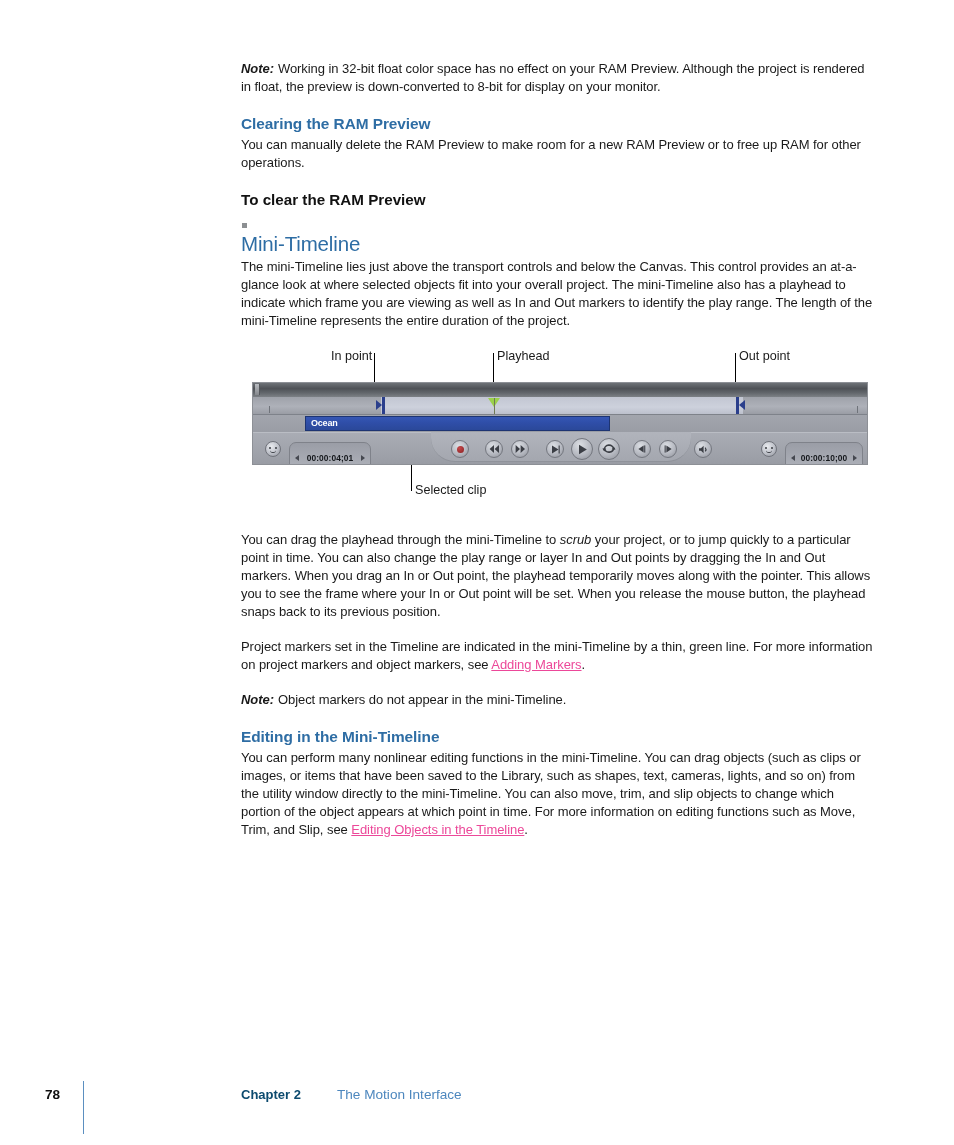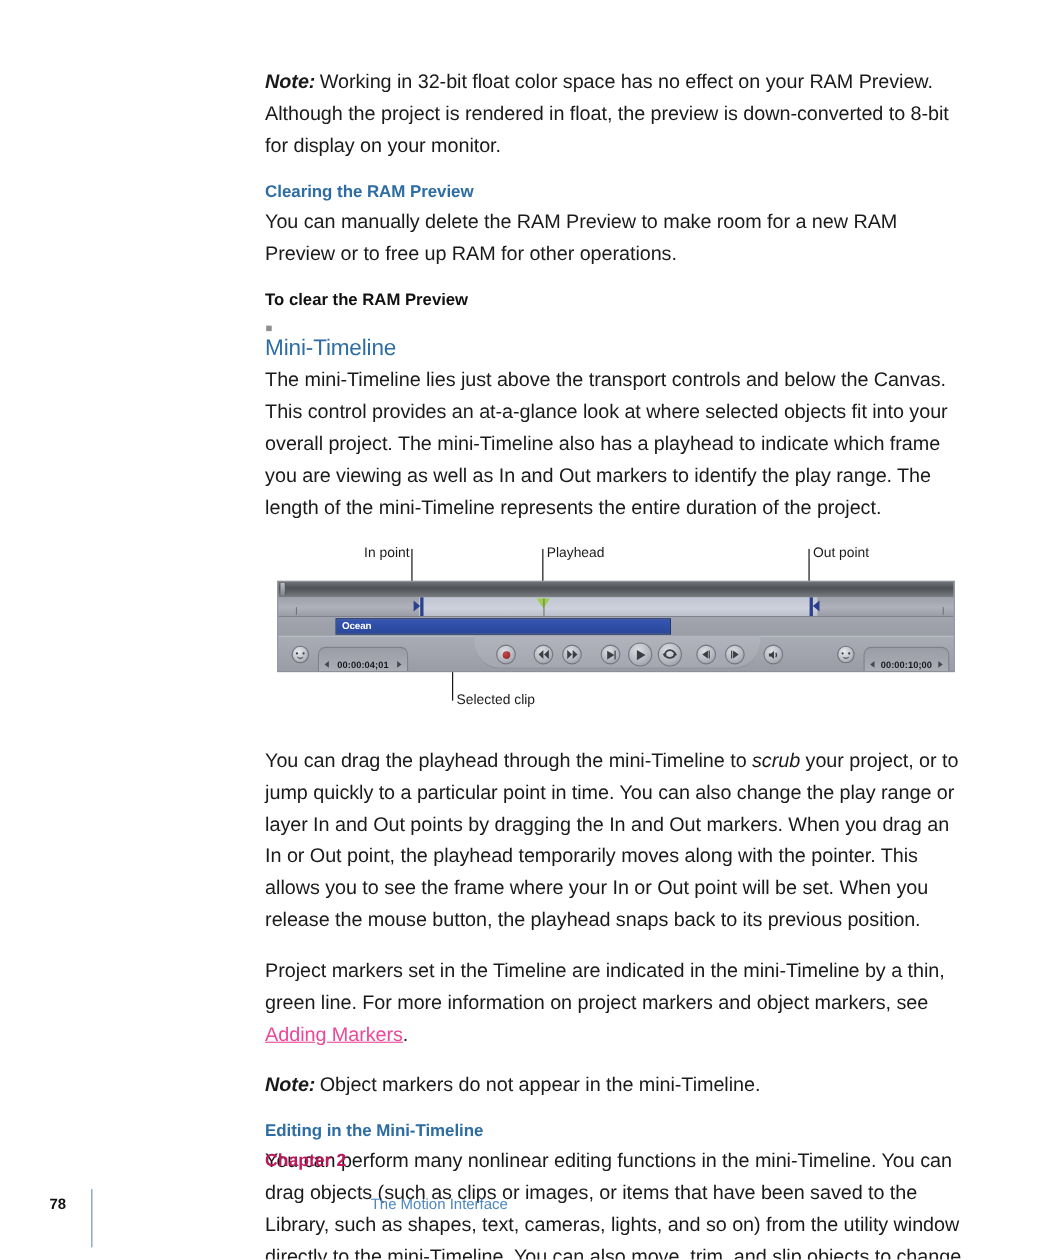--- a/index.html
+++ b/index.html
@@ -25,22 +25,22 @@
 
   .content {
     position: absolute;
     left: 241px;
     top: 60px;
     width: 634px;
   }
 
   
   p.body {
-    font-size: 18px;
-    line-height: 29px;
+    font-size: 13px;
+    line-height: 18px;
     margin: 0 0 17px 0;
     color: #1a1a1a;
     letter-spacing: -0.06px;
   }
   p.body.nogap { margin-bottom: 0; }
 
   .note-label {
     font-weight: bold;
     font-style: italic;
   }
@@ -364,24 +364,24 @@
     position: absolute;
     left: 83px;
     top: 1081px;
     width: 1px;
     height: 53px;
     background: #5b8fc0;
   }
   .chapter-no {
     position: absolute;
     left: 241px;
-    top: 1047px;
-    font-size: 16px;
-    font-weight: bold;
-    color: #be185d;
+    top: 1087px;
+    font-size: 13px;
+    font-weight: bold;
+    color: #0c4a6e;
   }
   .chapter-title {
     position: absolute;
     left: 318px;
     top: 1087px;
     font-size: 13.6px;
     color: #4d87be;
     margin-left: 19px;
   }
 </style>

